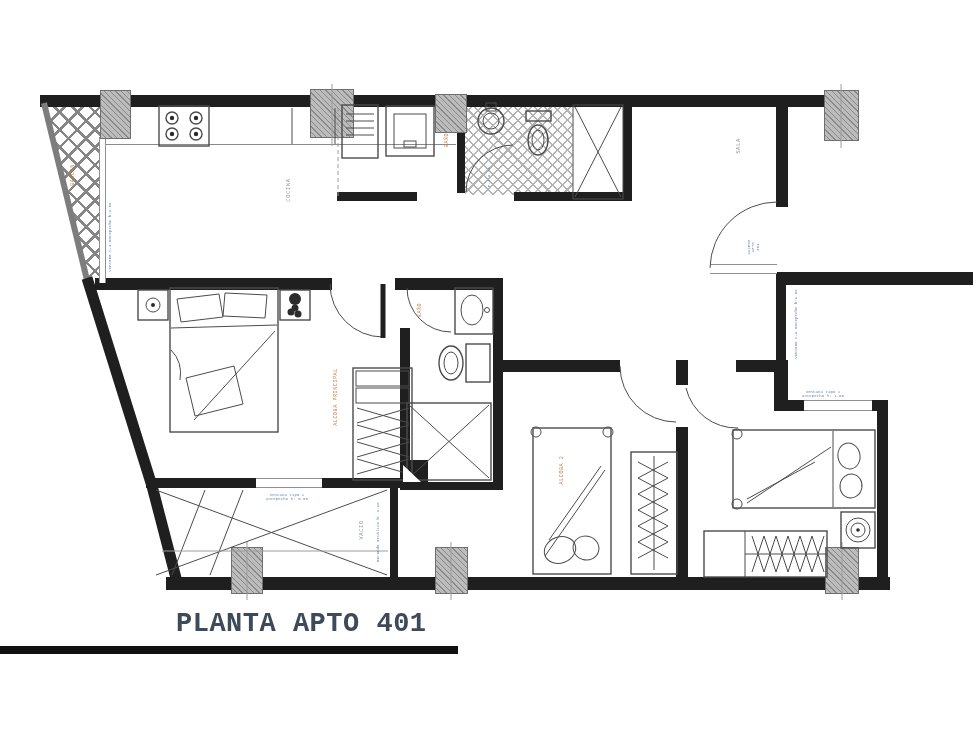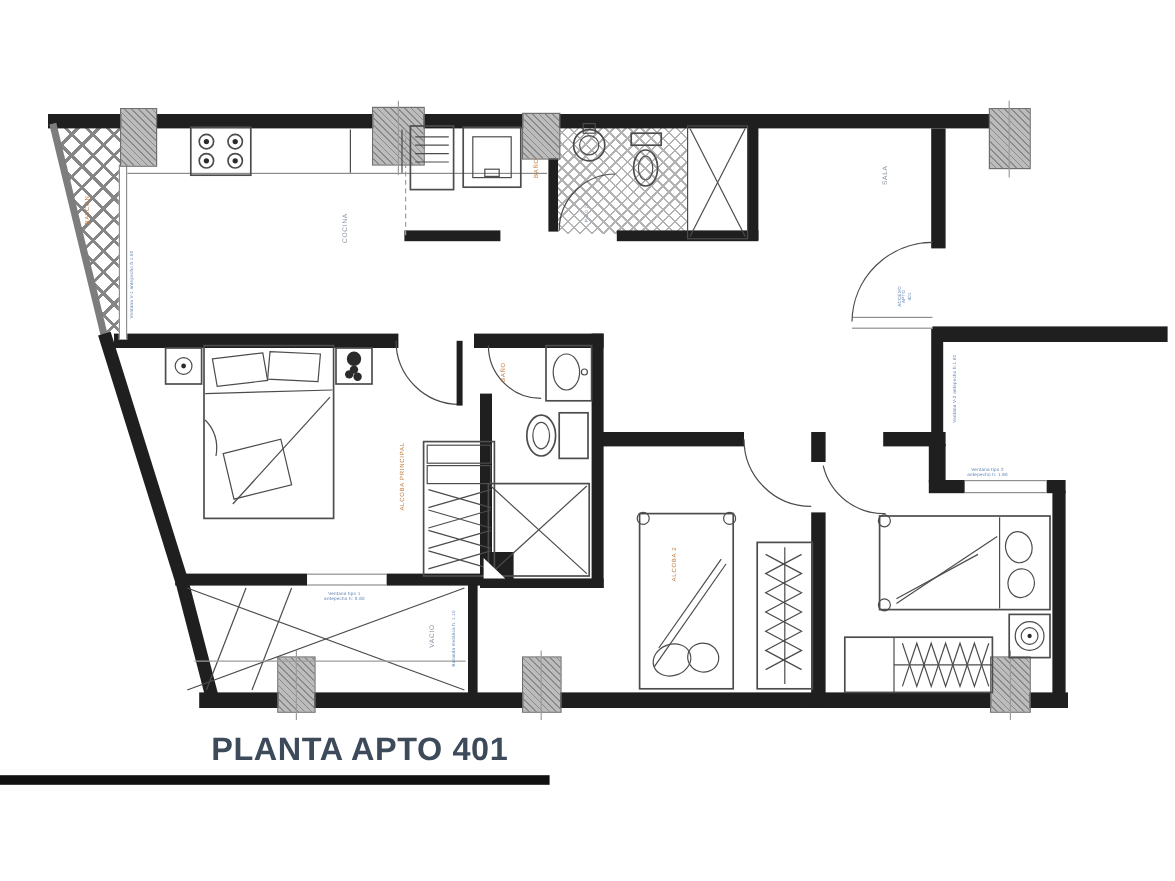--- a/index.html
+++ b/index.html
@@ -1,17 +1,17 @@
 <!DOCTYPE html>
 <html style="--background: #ffffff; --wall: #1f1f1f; --furniture_line: #4c4c4c; --light_line: #9c9c9c; --column_fill: #bcbcbc; --room_label: #8b94a5; --area_label: #bf7a3f; --annotation: #5d7fb0; --title: #3d4a5a;"><head>
 <meta charset="utf-8">
 <style>
   html,body{margin:0;padding:0;background:#fff;}
   #sheet{position:relative;width:979px;height:734px;background:var(--background,#fff);overflow:hidden;
-         font-family:Liberation Sans, sans-serif;}
+         font-family:Liberation Mono, monospace;}
   .w{position:absolute;background:var(--wall,#1f1f1f);}
   .col{position:absolute;background:#bcbcbc;background-image:repeating-linear-gradient(45deg,rgba(255,255,255,0) 0 3px,#8a8a8a 3px 4px);outline:1.2px solid #6f6f6f;}
   .counter{position:absolute;background:#fff;border:1.2px solid #8a8a8a;border-top:none;box-sizing:border-box;}
   .win-h{position:absolute;background:#fff;border-top:1.6px solid #8f8f8f;border-bottom:1.6px solid #8f8f8f;box-sizing:border-box;}
   .win-v{position:absolute;background:#fff;border-left:1.6px solid #8f8f8f;border-right:1.6px solid #8f8f8f;box-sizing:border-box;}
   .lat-lg{position:absolute;background:
       repeating-linear-gradient(45deg,rgba(0,0,0,0) 0 10px,#868686 10px 12.5px),
       repeating-linear-gradient(135deg,rgba(0,0,0,0) 0 10px,#868686 10px 12.5px),#fff;}
   .lat-sm{position:absolute;background:
       repeating-linear-gradient(45deg,rgba(0,0,0,0) 0 5.5px,#b3b3b3 5.5px 7px),

